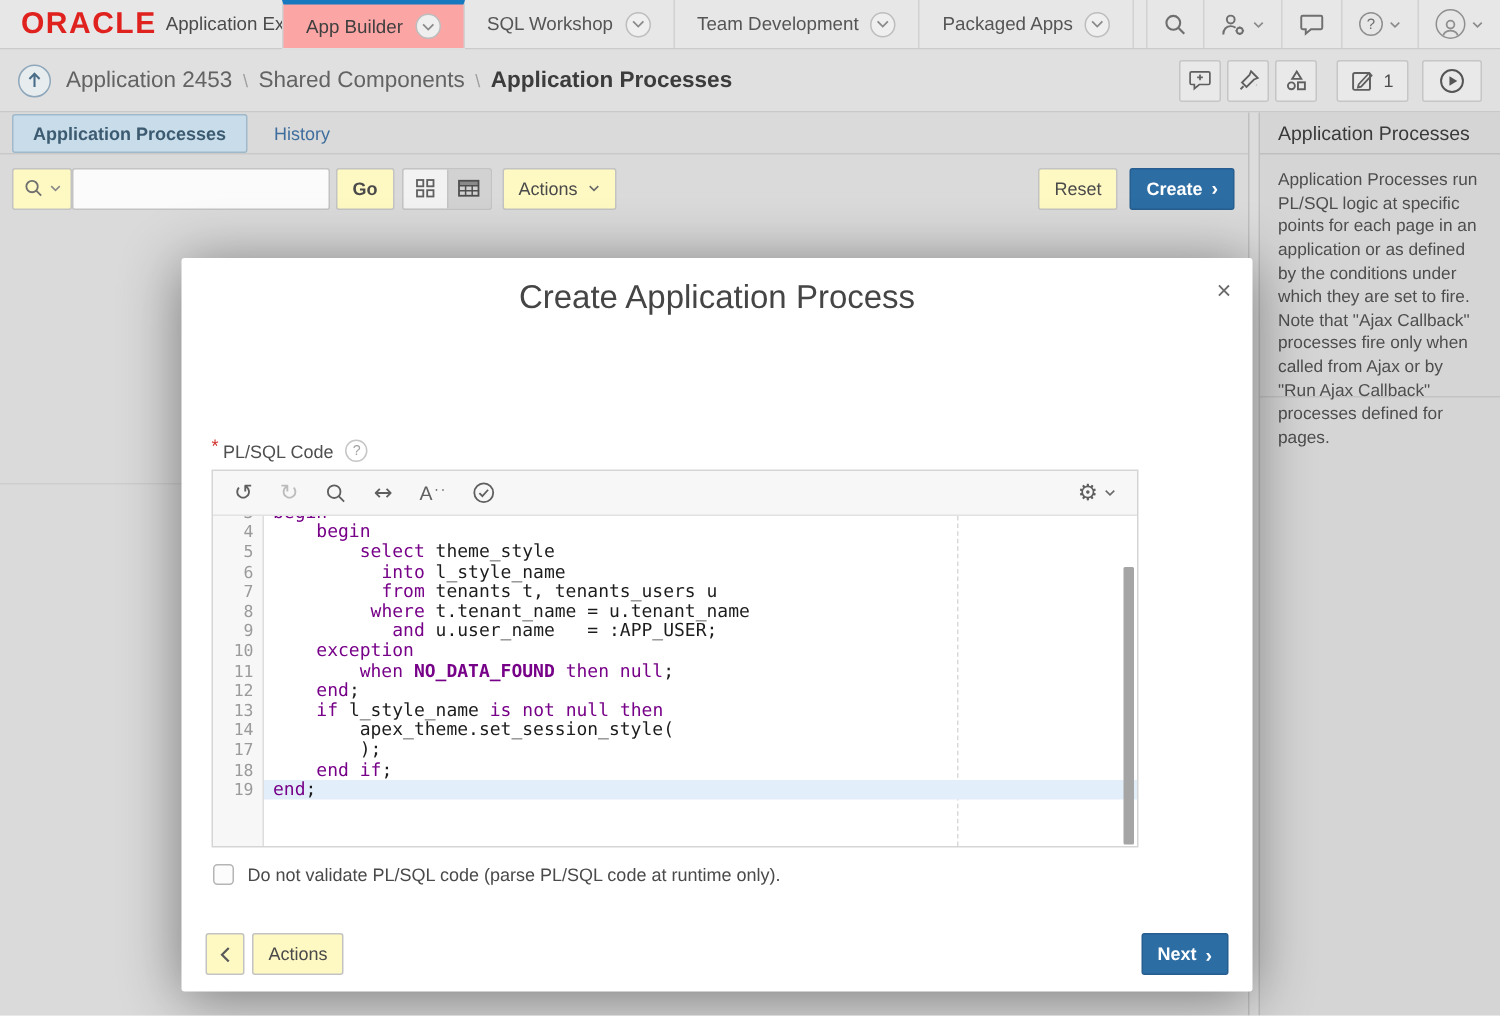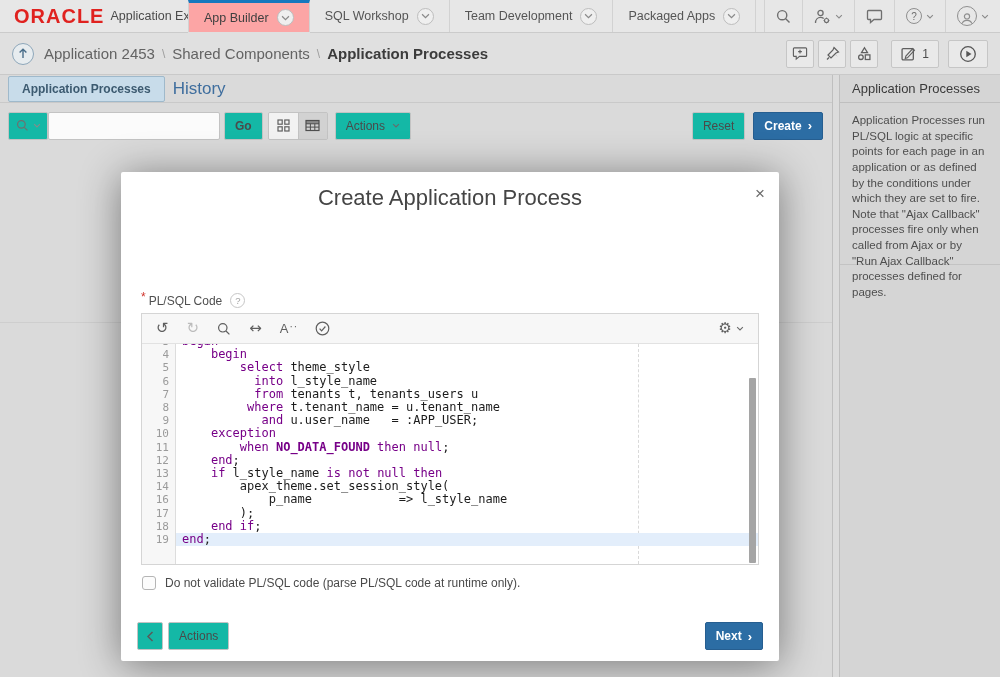--- a/index.html
+++ b/index.html
@@ -51,40 +51,40 @@
               border-left:1px solid #bfbfbf; border-right:1px solid #bfbfbf; cursor:col-resize; }
   .sidebar { position:absolute; left:840px; right:0; top:0; bottom:0; background:#d5d5d5; }
   .sb-title { height:28px; display:flex; align-items:center; padding:0 12px; font-size:13px; color:#3a3a3a;
               border-bottom:1px solid #bfbfbf; }
   .sb-body { padding:10px 12px 0; font-size:11.5px; line-height:1.36; color:#4e4e4e; height:162px;
              border-bottom:1px solid #c3c3c3; }
 
   .regiontabs { height:28px; display:flex; align-items:center; padding:0 8px; border-bottom:1px solid #c9c9c9; }
   .rtab { font-size:12px; font-weight:bold; color:#3c5a70; background:#c8dcea; border:1px solid #9fb9cb;
           border-radius:2px; padding:5px 13px; }
-  .rlink { font-size:17px; color:#3f6e9e; margin-left:8px; text-decoration:none; cursor:pointer; }
+  .rlink { font-size:12px; color:#3f6e9e; margin-left:18px; text-decoration:none; cursor:pointer; }
 
   .searchbar { height:45px; display:flex; align-items:center; padding:0 8px; }
-  .btn { height:28px; background:#14b8a6; border:1px solid #c3c3c3; border-radius:2px; font-size:12px;
+  .btn { height:28px; background:#fef9c3; border:1px solid #c3c3c3; border-radius:2px; font-size:12px;
          color:#4a4a4a; display:inline-flex; align-items:center; justify-content:center; padding:0 10px; cursor:pointer;
          font-family:"Liberation Sans", sans-serif; }
   .btn.bold { font-weight:bold; }
   .btn.primary { background:#2c6da4; border-color:#265e90; color:#fff; font-weight:bold; }
   .btn .bchev { font-size:13px; margin-left:6px; font-weight:bold; }
   .search-dd { width:40px; gap:4px; padding:0 6px; }
   .search-input { height:28px; width:172px; border:1px solid #c3c3c3; background:#fbfbfb; border-radius:2px;
                   margin-right:4px; padding:0 8px; font-size:12px; color:#333; }
   .viewgroup { display:inline-flex; height:28px; border:1px solid #c3c3c3; border-radius:2px; overflow:hidden; margin-left:5px; }
   .vg-btn { width:29px; display:inline-flex; align-items:center; justify-content:center; background:#f2f2f2; }
   .vg-btn.active { background:#d2d2d2; border-left:1px solid #c3c3c3; }
   .actions-btn { margin-left:7px; gap:7px; }
   .right-btns { margin-left:auto; display:flex; align-items:center; gap:8px; padding-right:1px; }
 
   
-  .dialog { position:absolute; left:121px; top:172px; width:658px; height:489px; background:#fff;
+  .dialog { position:absolute; left:121px; top:172px; width:714px; height:489px; background:#fff;
             border-radius:2px; box-shadow:0 4px 40px rgba(0,0,0,.45); }
   .dlg-title { position:absolute; top:13px; left:0; right:0; text-align:center; font-size:22px; font-weight:300;
                color:#454545; }
   .dlg-close { position:absolute; top:13px; right:14px; font-size:17px; color:#6b6b6b; background:none; border:none; cursor:pointer; line-height:1; }
   .wizard { position:absolute; top:0; left:0; right:0; height:100px; }
   .wz-track { position:absolute; left:111px; width:435px; top:64px; height:2px; background:#e6e6e6; }
   .wz-done { position:absolute; left:103px; top:57px; width:16px; height:16px; border-radius:50%; background:#2cba6c;
              display:flex; align-items:center; justify-content:center; }
   .wz-current { position:absolute; left:318px; top:55px; width:20px; height:20px; border-radius:50%; background:#3090e0; }
   .wz-pending { position:absolute; left:542px; top:61px; width:9px; height:9px; border-radius:50%; background:#d2d2d2; }
@@ -407,24 +407,20 @@
             </div>
             <div class="cm-row">
               <span class="ln">13</span>
               <span class="codeln"><span class="tk-pl">    </span><span class="tk-kw">if</span><span class="tk-pl"> l_style_name </span><span class="tk-kw">is</span><span class="tk-pl"> </span><span class="tk-kw">not</span><span class="tk-pl"> </span><span class="tk-kw">null</span><span class="tk-pl"> </span><span class="tk-kw">then</span></span>
             </div>
             <div class="cm-row">
               <span class="ln">14</span>
               <span class="codeln"><span class="tk-pl">        apex_theme.set_session_style(</span></span>
             </div>
             <div class="cm-row">
-              <span class="ln">16</span>
-              <span class="codeln"><span class="tk-pl">            p_name            =&gt; l_style_name</span></span>
-            </div>
-            <div class="cm-row">
               <span class="ln">17</span>
               <span class="codeln"><span class="tk-pl">        );</span></span>
             </div>
             <div class="cm-row">
               <span class="ln">18</span>
               <span class="codeln"><span class="tk-pl">    </span><span class="tk-kw">end</span><span class="tk-pl"> </span><span class="tk-kw">if</span><span class="tk-pl">;</span></span>
             </div>
             <div class="cm-row active">
               <span class="ln">19</span>
               <span class="codeln"><span class="tk-kw">end</span><span class="tk-pl">;</span></span>

